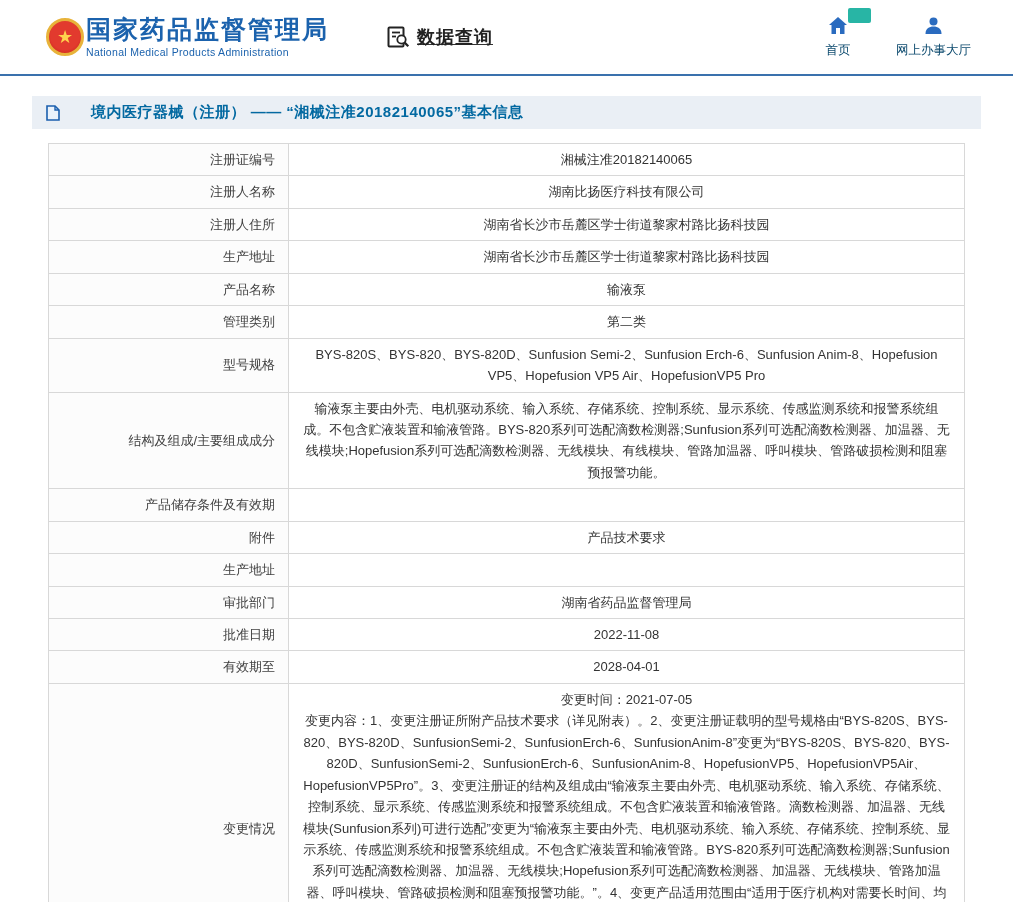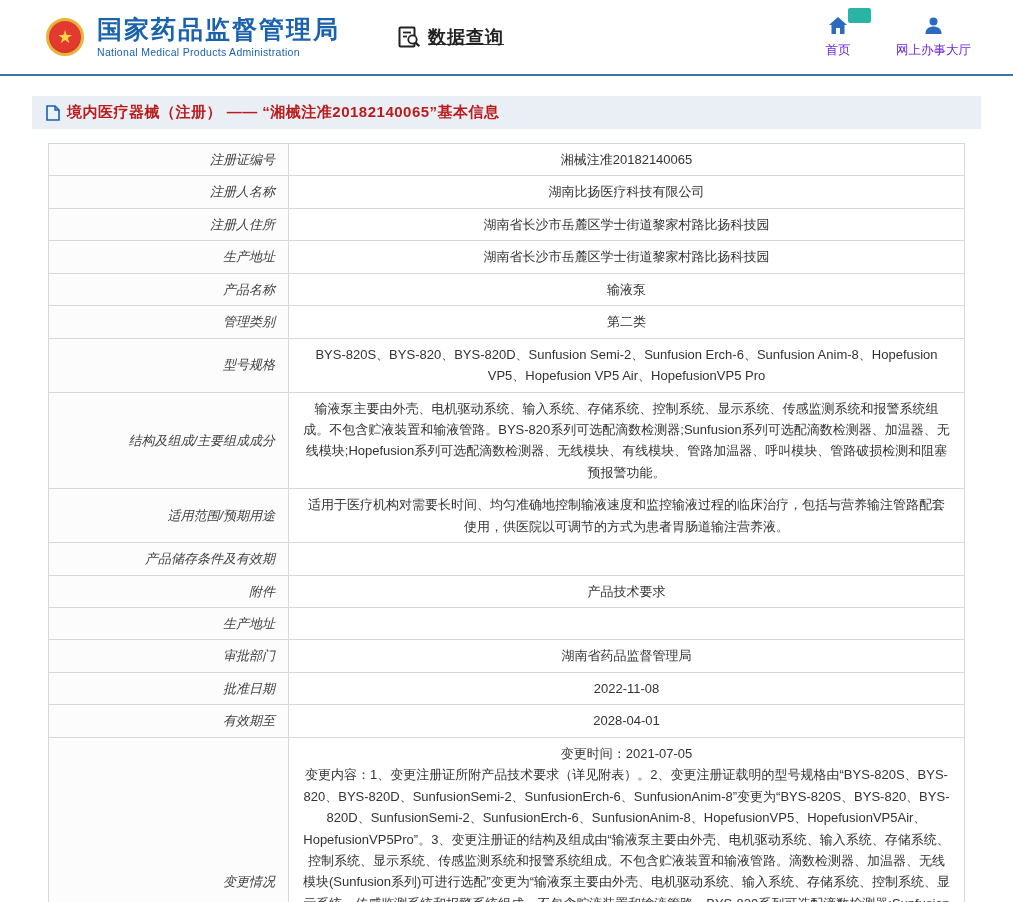--- a/index.html
+++ b/index.html
@@ -25,21 +25,21 @@
   .brand { display: flex; align-items: center; }
   .emblem {
     width: 38px; height: 38px;
     border-radius: 50%;
     background: radial-gradient(circle at 50% 45%, #e23a2e 0 60%, #c01f14 100%);
     border: 3px solid #e8b33a;
     display: flex; align-items: center; justify-content: center;
     color: #ffd34d; font-size: 18px; line-height: 1;
     flex: 0 0 auto;
   }
-  .brand-text { margin-left: 13px; }
+  .brand-text { margin-left: 2px; }
   .site-name {
     font-size: 25px;
     font-weight: bold;
     color: #1b62ad;
     letter-spacing: 2px;
     line-height: 1.1;
   }
   .site-name-en {
     font-size: 10.5px;
     color: #1b62ad;
@@ -60,21 +60,21 @@
     display: flex;
     align-items: flex-end;
     gap: 38px;
   }
   .nav-item {
     display: flex; flex-direction: column; align-items: center;
     cursor: pointer;
     min-width: 40px;
   }
   .nav-icon { height: 20px; display: flex; align-items: center; color: #2a6bbf; }
-  .nav-label { font-size: 12.5px; color: #6d28d9; margin-top: 6px; white-space: nowrap; }
+  .nav-label { font-size: 12.5px; color: #0c4a6e; margin-top: 6px; white-space: nowrap; }
 
   .teal-badge {
     position: absolute;
     top: 8px;
     right: 142px;
     width: 23px; height: 15px;
     background: #28b5a5;
     border-radius: 2px;
     cursor: pointer;
   }
@@ -85,22 +85,23 @@
   .page-title-bar {
     background: #eaeff5;
     padding: 7px 14px;
     display: flex;
     align-items: center;
   }
   .doc-icon { display: inline-flex; margin-right: 7px; }
   .page-title {
     font-size: 15px;
     font-weight: bold;
-    color: #b91c1c;
+    color: #0369a1;
     letter-spacing: 0.5px;
+    margin-left: 24px;
   }
 
   
   .table-wrap { margin: 14px 16px 0 16px; }
   table.info-table {
     width: 100%;
     border-collapse: collapse;
     table-layout: fixed;
   }
   .info-table td {
@@ -109,21 +110,20 @@
     vertical-align: middle;
     padding: 5px 13px;
     line-height: 1.65;
   }
   .label-cell {
     width: 240px;
     text-align: right;
     color: #404040;
     background: #fcfcfc;
     white-space: nowrap;
-    font-style: italic;
   }
   .value-cell {
     text-align: center;
     color: #333;
     white-space: pre-line;
     word-break: break-word;
   }
 </style>
 </head>
 <body>
@@ -214,24 +214,20 @@
           </tr>
           <tr>
             <td class="label-cell">型号规格</td>
             <td class="value-cell">BYS-820S、BYS-820、BYS-820D、Sunfusion Semi-2、Sunfusion Erch-6、Sunfusion Anim-8、Hopefusion VP5、Hopefusion VP5 Air、HopefusionVP5 Pro</td>
           </tr>
           <tr>
             <td class="label-cell">结构及组成/主要组成成分</td>
             <td class="value-cell">输液泵主要由外壳、电机驱动系统、输入系统、存储系统、控制系统、显示系统、传感监测系统和报警系统组成。不包含贮液装置和输液管路。BYS-820系列可选配滴数检测器;Sunfusion系列可选配滴数检测器、加温器、无线模块;Hopefusion系列可选配滴数检测器、无线模块、有线模块、管路加温器、呼叫模块、管路破损检测和阻塞预报警功能。</td>
           </tr>
           <tr>
-            <td class="label-cell">适用范围/预期用途</td>
-            <td class="value-cell">适用于医疗机构对需要长时间、均匀准确地控制输液速度和监控输液过程的临床治疗，包括与营养输注管路配套使用，供医院以可调节的方式为患者胃肠道输注营养液。</td>
-          </tr>
-          <tr>
             <td class="label-cell">产品储存条件及有效期</td>
             <td class="value-cell">&nbsp;</td>
           </tr>
           <tr>
             <td class="label-cell">附件</td>
             <td class="value-cell">产品技术要求</td>
           </tr>
           <tr>
             <td class="label-cell">生产地址</td>
             <td class="value-cell">&nbsp;</td>

